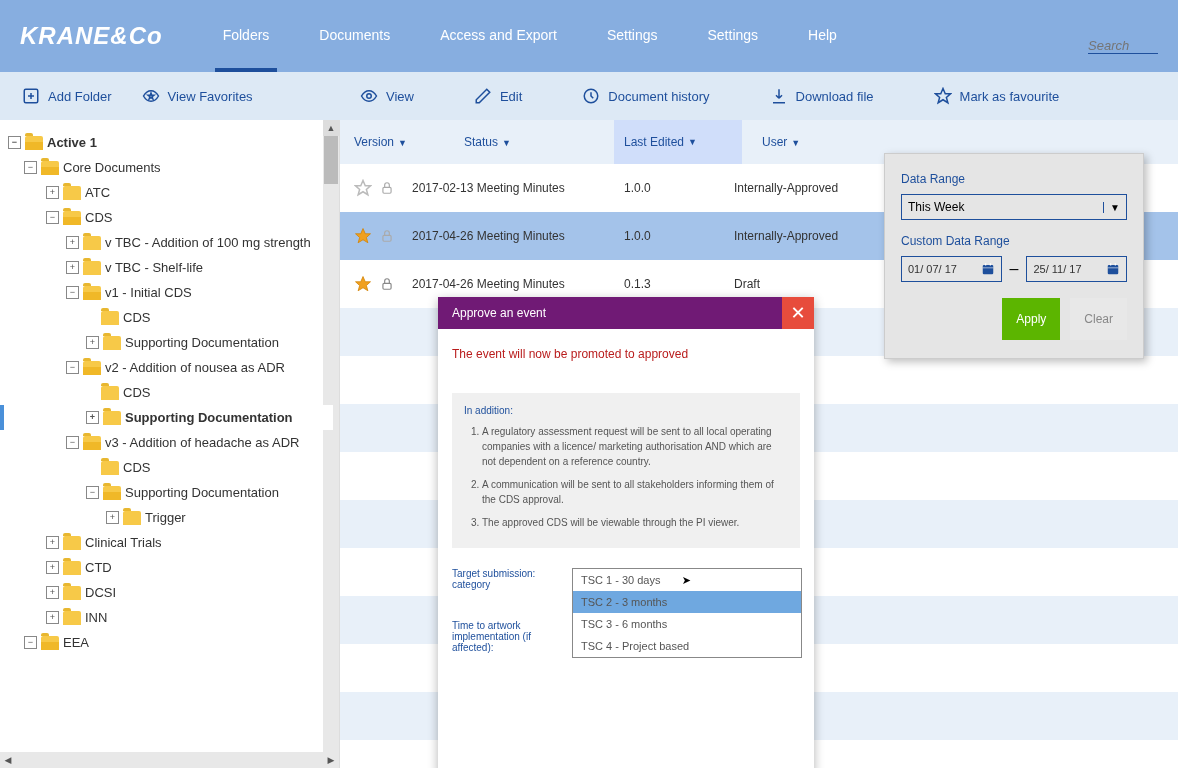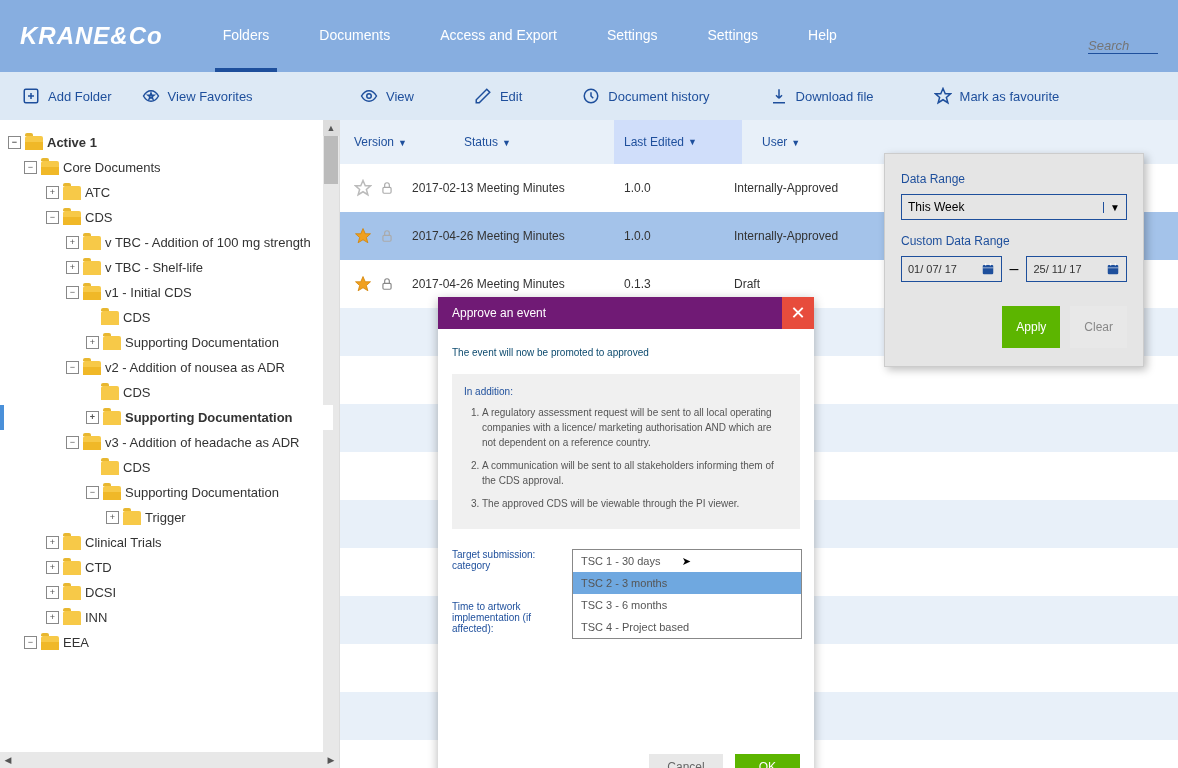--- a/index.html
+++ b/index.html
@@ -47,35 +47,35 @@
 .star-icon { width: 18px; height: 18px; }
 .star-icon.filled { fill: #f0a020; stroke: #d08000; }
 .star-icon.empty { fill: none; stroke: #bbb; stroke-width: 2; }
 .lock-icon { width: 14px; height: 14px; fill: none; stroke: #aaa; stroke-width: 2; margin-left: 8px; }
 
 
 .filter-panel { position: absolute; top: 33px; right: 34px; width: 260px; background: #e5e5e5; border: 1px solid #ccc; box-shadow: 3px 3px 8px rgba(0,0,0,0.25); padding: 18px 16px; z-index: 5; }
 .filter-label { font-size: 12px; color: #1e4f9c; margin-bottom: 8px; }
 .filter-select { width: 100%; height: 26px; border: 1.5px solid #1e4f9c; font-size: 12px; display: flex; align-items: center; justify-content: space-between; padding: 0 6px; margin-bottom: 14px; cursor: pointer; }
 .filter-select .chev { border-left: 1px solid #1e4f9c; padding-left: 6px; font-size: 10px; }
-.date-row { display: flex; align-items: center; gap: 8px; margin-bottom: 24px; }
+.date-row { display: flex; align-items: center; gap: 8px; margin-bottom: 16px; }
 .date-box { flex: 1; height: 26px; border: 1.5px solid #1e4f9c; font-size: 11px; display: flex; align-items: center; justify-content: space-between; padding: 0 6px; color: #333; }
 .date-box svg { width: 14px; height: 14px; fill: #1e4f9c; }
 .filter-btns { display: flex; justify-content: flex-end; gap: 10px; }
 .btn { padding: 14px 14px; font-size: 12px; cursor: pointer; border: none; }
 .btn.apply { background: #5cb500; color: #fff; }
 .btn.clear { background: #e8e8e8; color: #888; }
 
 
 .modal { position: absolute; left: 438px; top: 297px; width: 376px; background: #fff; box-shadow: 0 3px 10px rgba(0,0,0,0.3); z-index: 10; }
 .modal-header { height: 32px; background: #701a75; display: flex; align-items: center; justify-content: space-between; padding-left: 14px; }
 .modal-title { color: #fff; font-size: 12px; }
 .modal-close { width: 32px; height: 32px; background: #e74c3c; color: #fff; display: flex; align-items: center; justify-content: center; font-size: 18px; cursor: pointer; }
 .modal-body { padding: 18px 14px 14px; font-size: 11px; color: #555; }
-.modal-lead { color: #0c4a6e; font-size: 10px; margin-bottom: 16px; }
+.modal-lead { color: #b91c1c; font-size: 12px; margin-bottom: 32px; }
 .modal-info { background: #f0f0f0; padding: 10px 12px; font-size: 10px; line-height: 1.5; margin-bottom: 20px; }
 .modal-info .sub { color: #1e4f9c; margin-bottom: 6px; }
 .modal-info ol { padding-left: 18px; }
 .modal-info li { margin-bottom: 8px; }
 .field-row { display: flex; gap: 10px; margin-bottom: 6px; position: relative; }
 .field-label { width: 110px; font-size: 10px; color: #1e4f9c; }
 .dropdown-open { position: absolute; left: 120px; top: 0; width: 230px; border: 1px solid #888; font-size: 11px; background: #fff; z-index: 2; }
 .dropdown-option { padding: 5px 8px; cursor: pointer; }
 .dropdown-option.highlighted { background: #6fa8e0; }
 .cursor-arrow { position: absolute; font-size: 11px; color: #000; }

